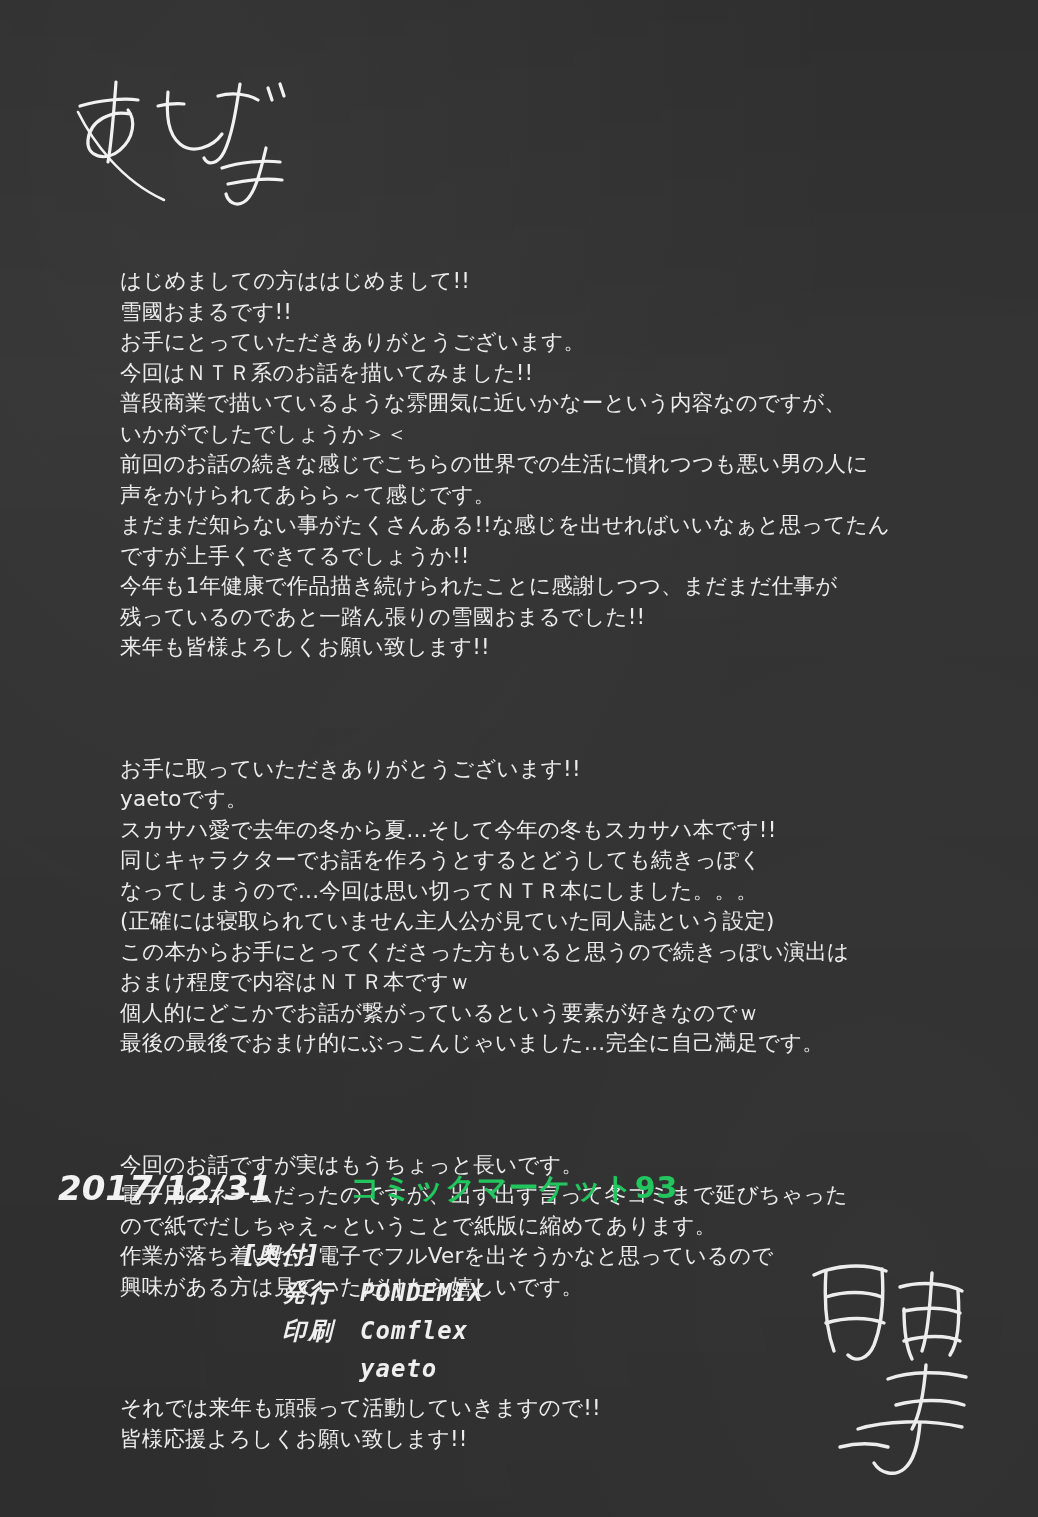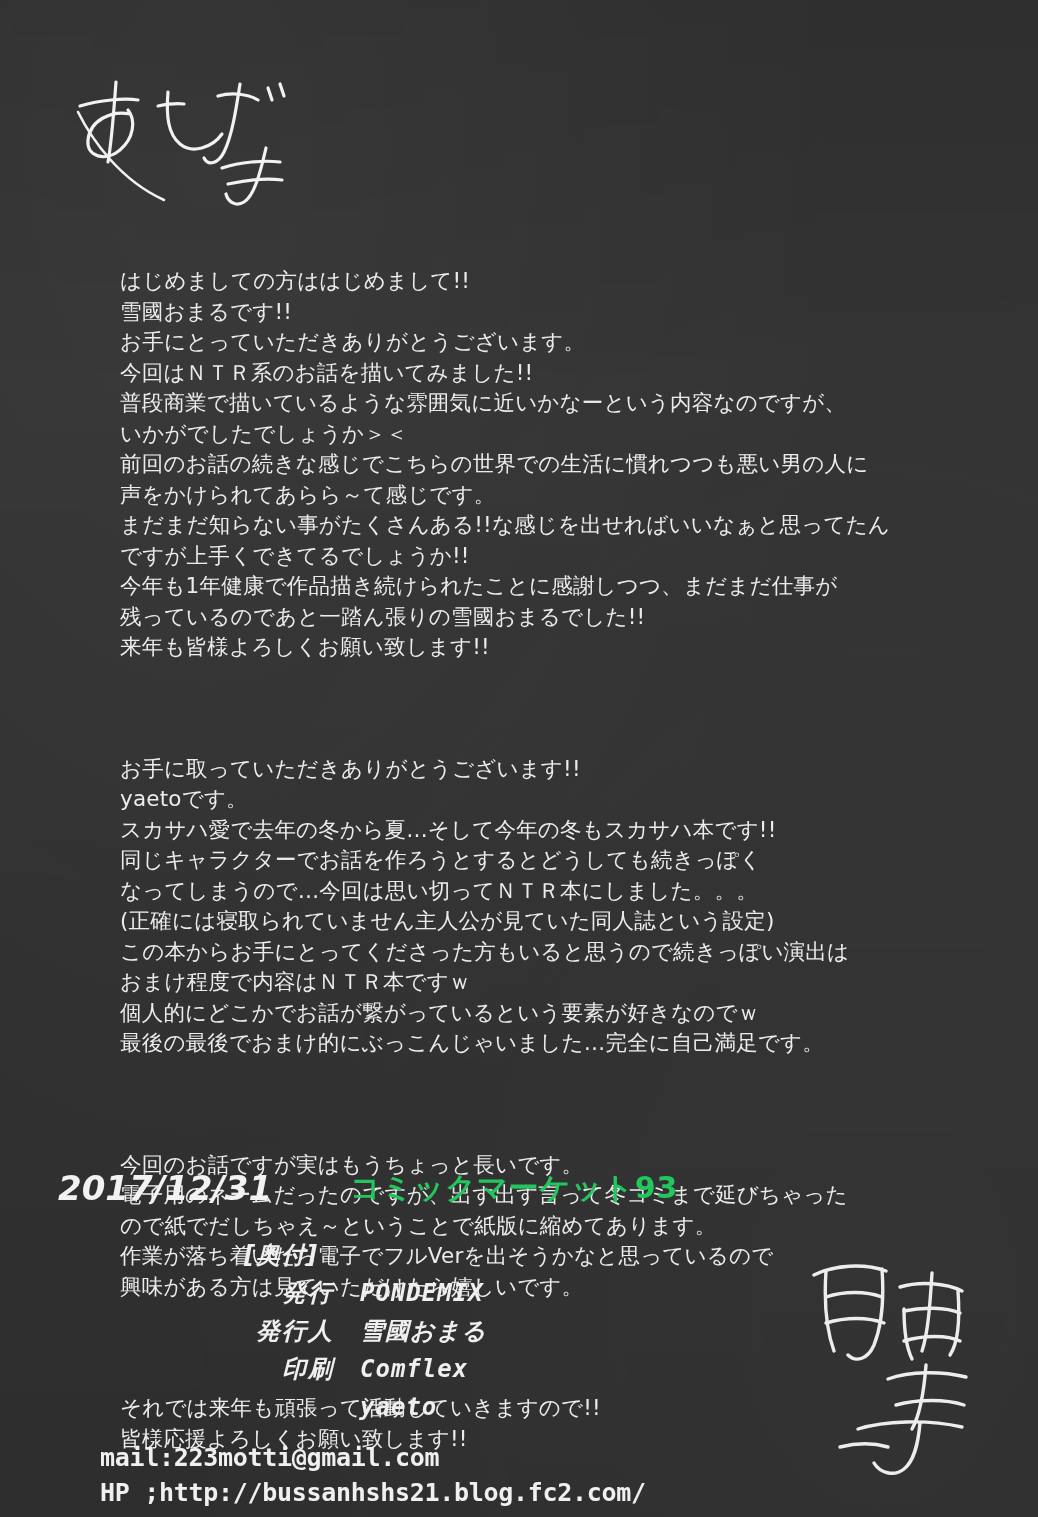--- a/index.html
+++ b/index.html
@@ -207,37 +207,29 @@
 
   <div class="colophon">
     <div class="row">
       <span class="okuzuke">[奥付]</span>
     </div>
     <div class="row">
       <span class="lbl">発行</span>
       <span class="val mono">PONDEMIX</span>
     </div>
     <div class="row">
-      <span class="lbl">発行人</span>
-      <span class="val">雪國おまる</span>
-    </div>
-    <div class="row">
       <span class="lbl">印刷</span>
       <span class="val mono">Comflex</span>
     </div>
     <div class="row">
       <span class="lbl"></span>
       <span class="val mono">yaeto</span>
     </div>
   </div>
 
-  <div class="contact">
-    <div>mail:223motti@gmail.com</div>
-    <div>HP ;http://bussanhshs21.blog.fc2.com/</div>
-  </div>
 
   <div class="signature">
     <svg width="190" height="240" viewBox="0 0 190 240" fill="none">
       <g stroke="#ededed" stroke-width="3.4" stroke-linecap="round" stroke-linejoin="round" fill="none">
         <path d="M14 28 C34 18, 64 16, 86 24"></path>
         <path d="M26 24 C24 54, 26 82, 34 104"></path>
         <path d="M26 50 C44 44, 66 44, 82 50"></path>
         <path d="M26 76 C46 70, 68 70, 84 76"></path>
         <path d="M82 22 C84 50, 82 78, 74 98 C68 112, 56 116, 48 108"></path>
         <path d="M100 40 C120 34, 146 36, 162 44"></path>

